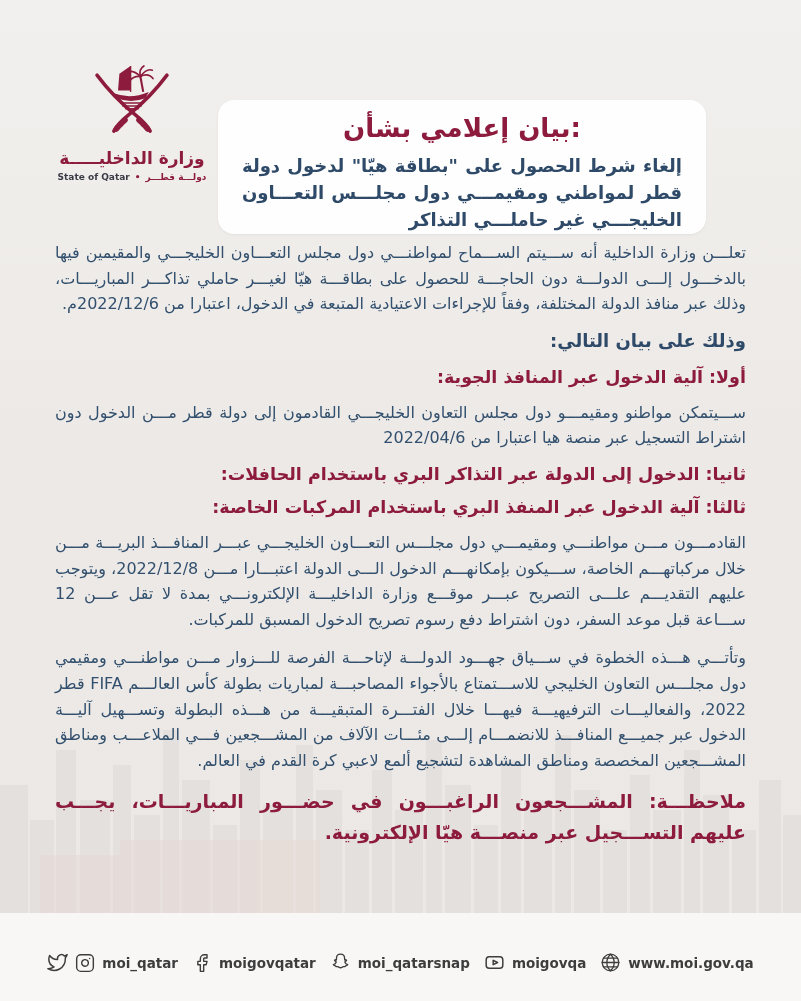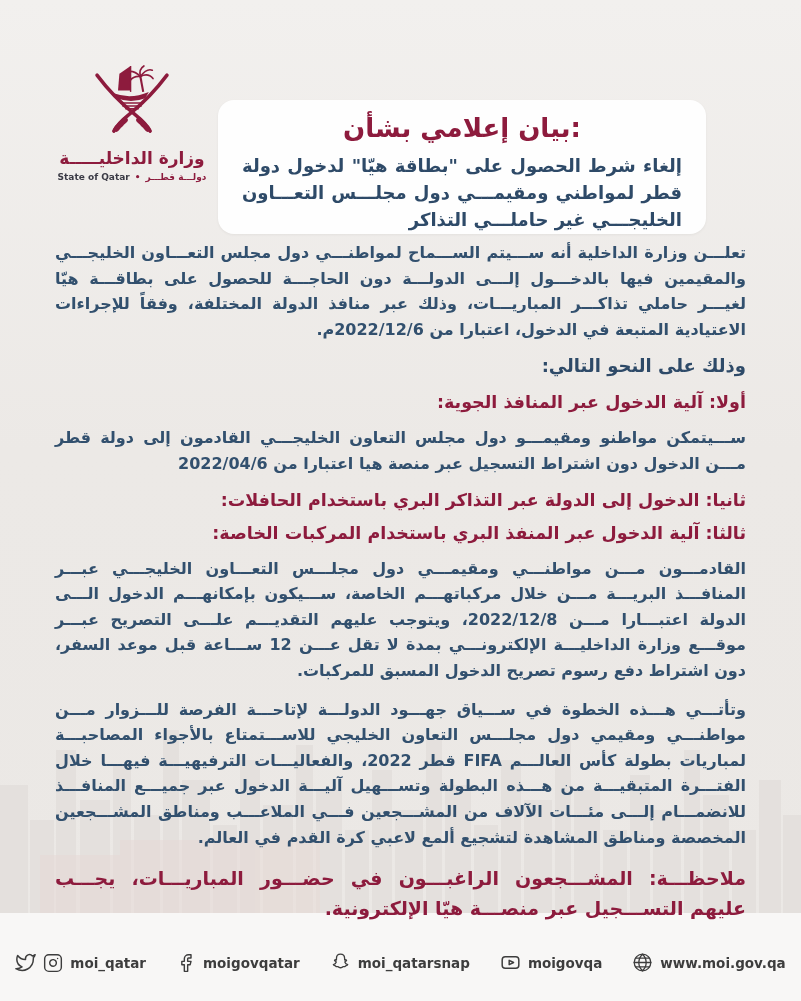--- a/index.html
+++ b/index.html
@@ -23,29 +23,29 @@
   .title-box{position:absolute;left:218px;top:100px;width:488px;height:134px;
              background:#fefefe;border-radius:16px;box-sizing:border-box;
              padding:13px 24px 12px;box-shadow:0 1px 3px rgba(0,0,0,.05);}
   .title{color:#8d1b3d;font-weight:bold;font-size:26px;text-align:center;}
   .subtitle{color:#2e4a68;font-weight:bold;font-size:18px;line-height:1.5;
             direction:rtl;text-align:justify;margin-top:9px;}
 
   
   .content{position:absolute;top:240px;left:55px;right:55px;direction:rtl;}
   .content p{color:#32506e;font-size:16px;line-height:1.6;text-align:justify;
-             margin:0 0 13px;font-weight:bold;}
+             margin:0 0 13px;}
   .flow-heading{color:#2e4a68;font-weight:bold;font-size:18px;margin:2px 0 16px;}
   .sec-heading{color:#8d1b3d;font-weight:bold;font-size:17.5px;margin:6px 0 13px;}
   .note{color:#8d1b3d;font-weight:bold;font-size:19px;line-height:1.6;
         text-align:justify;margin-top:2px;}
 
   
   .footer{position:absolute;left:0;right:0;bottom:28px;display:flex;
-          justify-content:center;align-items:center;gap:30px;}
+          justify-content:center;align-items:center;gap:14px;}
   .f-item{display:flex;align-items:center;gap:7px;color:#3d3d3d;
           font-size:13.5px;font-weight:bold;}
   .f-item svg{display:block;}
 </style>
 </head>
 <body>
 
 <div class="page">
 
   <svg class="skyline" viewBox="0 0 801 225" preserveAspectRatio="none">
@@ -127,21 +127,21 @@
     </div>
   </div>
 
   <div class="title-box">
     <div class="title">بيان إعلامي بشأن:</div>
     <div class="subtitle">إلغاء شرط الحصول على "بطاقة هيّا" لدخول دولة قطر لمواطني ومقيمـــي دول مجلـــس التعـــاون الخليجـــي غير حاملـــي التذاكر</div>
   </div>
 
   <div class="content">
     <p>تعلـــن وزارة الداخلية أنه ســـيتم الســـماح لمواطنـــي دول مجلس التعـــاون الخليجـــي والمقيمين فيها بالدخـــول إلـــى الدولـــة دون الحاجـــة للحصول على بطاقـــة هيّا لغيـــر حاملي تذاكـــر المباريـــات، وذلك عبر منافذ الدولة المختلفة، وفقاً للإجراءات الاعتيادية المتبعة في الدخول، اعتبارا من 2022/12/6م.</p>
-    <div class="flow-heading">وذلك على النحو التالي:</div>
+    <div class="flow-heading">وذلك على بيان التالي:</div>
 
     <div class="sec-heading">أولا: آلية الدخول عبر المنافذ الجوية:</div>
     <p>ســـيتمكن مواطنو ومقيمـــو دول مجلس التعاون الخليجـــي القادمون إلى دولة قطر مـــن الدخول دون اشتراط التسجيل عبر منصة هيا اعتبارا من 2022/04/6</p>
 
     <div class="sec-heading">ثانيا: الدخول إلى الدولة عبر التذاكر البري باستخدام الحافلات:</div>
 
     <div class="sec-heading">ثالثا: آلية الدخول عبر المنفذ البري باستخدام المركبات الخاصة:</div>
     <p>القادمـــون مـــن مواطنـــي ومقيمـــي دول مجلـــس التعـــاون الخليجـــي عبـــر المنافـــذ البريـــة مـــن خلال مركباتهـــم الخاصة، ســـيكون بإمكانهـــم الدخول الـــى الدولة اعتبـــارا مـــن 2022/12/8، ويتوجب عليهم التقديـــم علـــى التصريح عبـــر موقـــع وزارة الداخليـــة الإلكترونـــي بمدة لا تقل عـــن 12 ســـاعة قبل موعد السفر، دون اشتراط دفع رسوم تصريح الدخول المسبق للمركبات.</p>
 
     <p>وتأتـــي هـــذه الخطوة في ســـياق جهـــود الدولـــة لإتاحـــة الفرصة للـــزوار مـــن مواطنـــي ومقيمي دول مجلـــس التعاون الخليجي للاســـتمتاع بالأجواء المصاحبـــة لمباريات بطولة كأس العالـــم FIFA قطر 2022، والفعاليـــات الترفيهيـــة فيهـــا خلال الفتـــرة المتبقيـــة من هـــذه البطولة وتســـهيل آليـــة الدخول عبر جميـــع المنافـــذ للانضمـــام إلـــى مئـــات الآلاف من المشـــجعين فـــي الملاعـــب ومناطق المشـــجعين المخصصة ومناطق المشاهدة لتشجيع ألمع لاعبي كرة القدم في العالم.</p>

